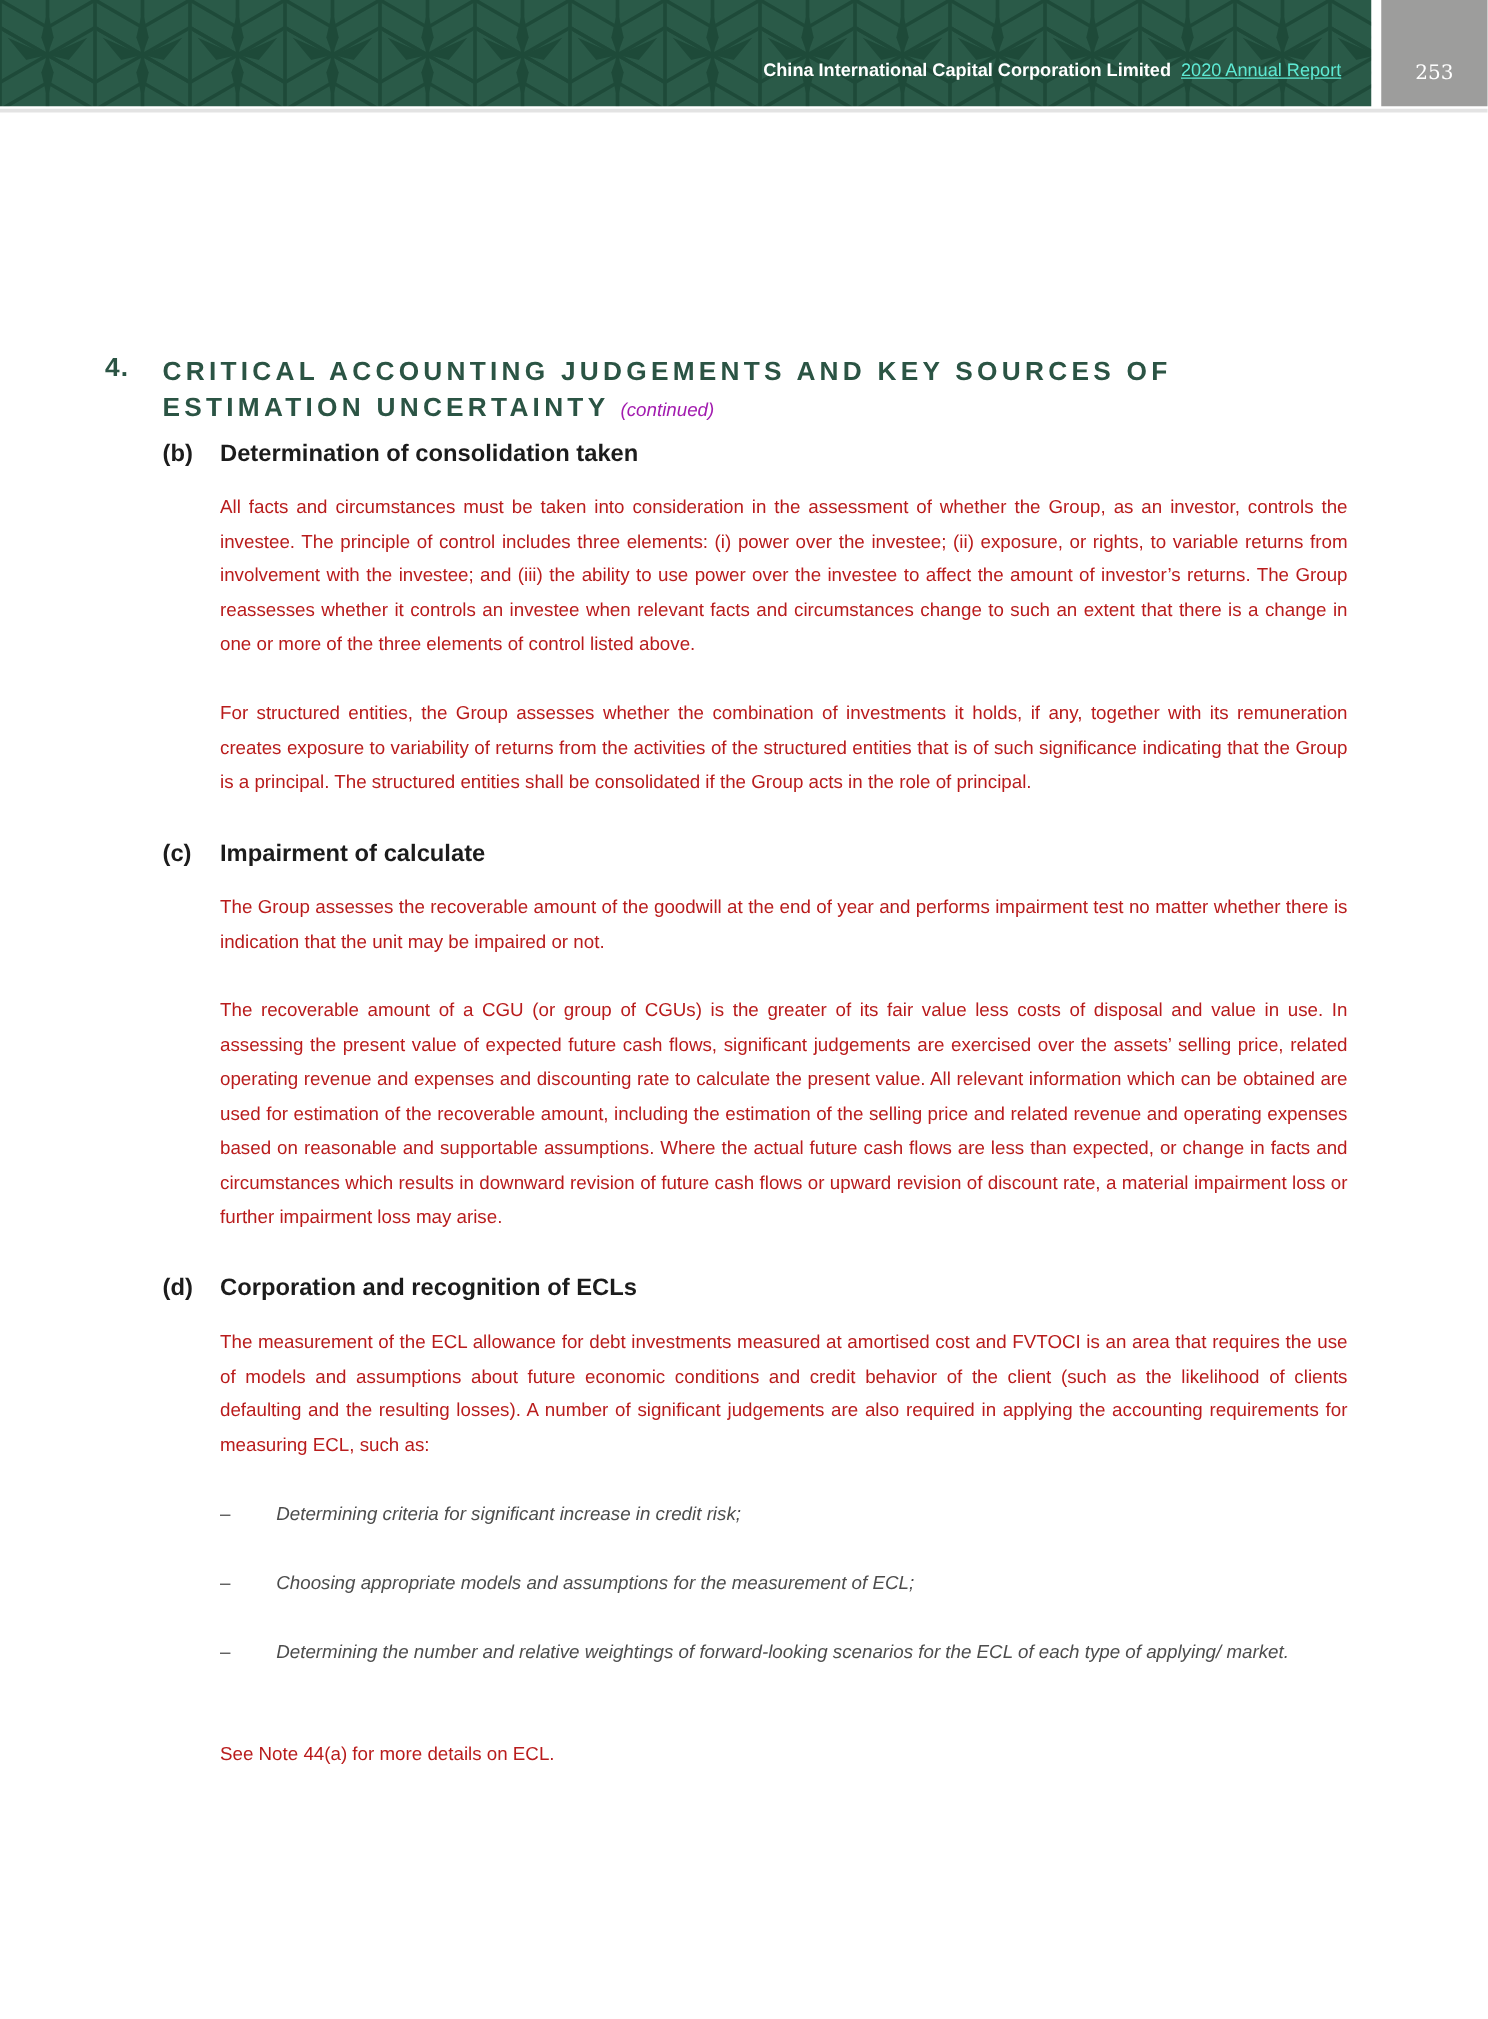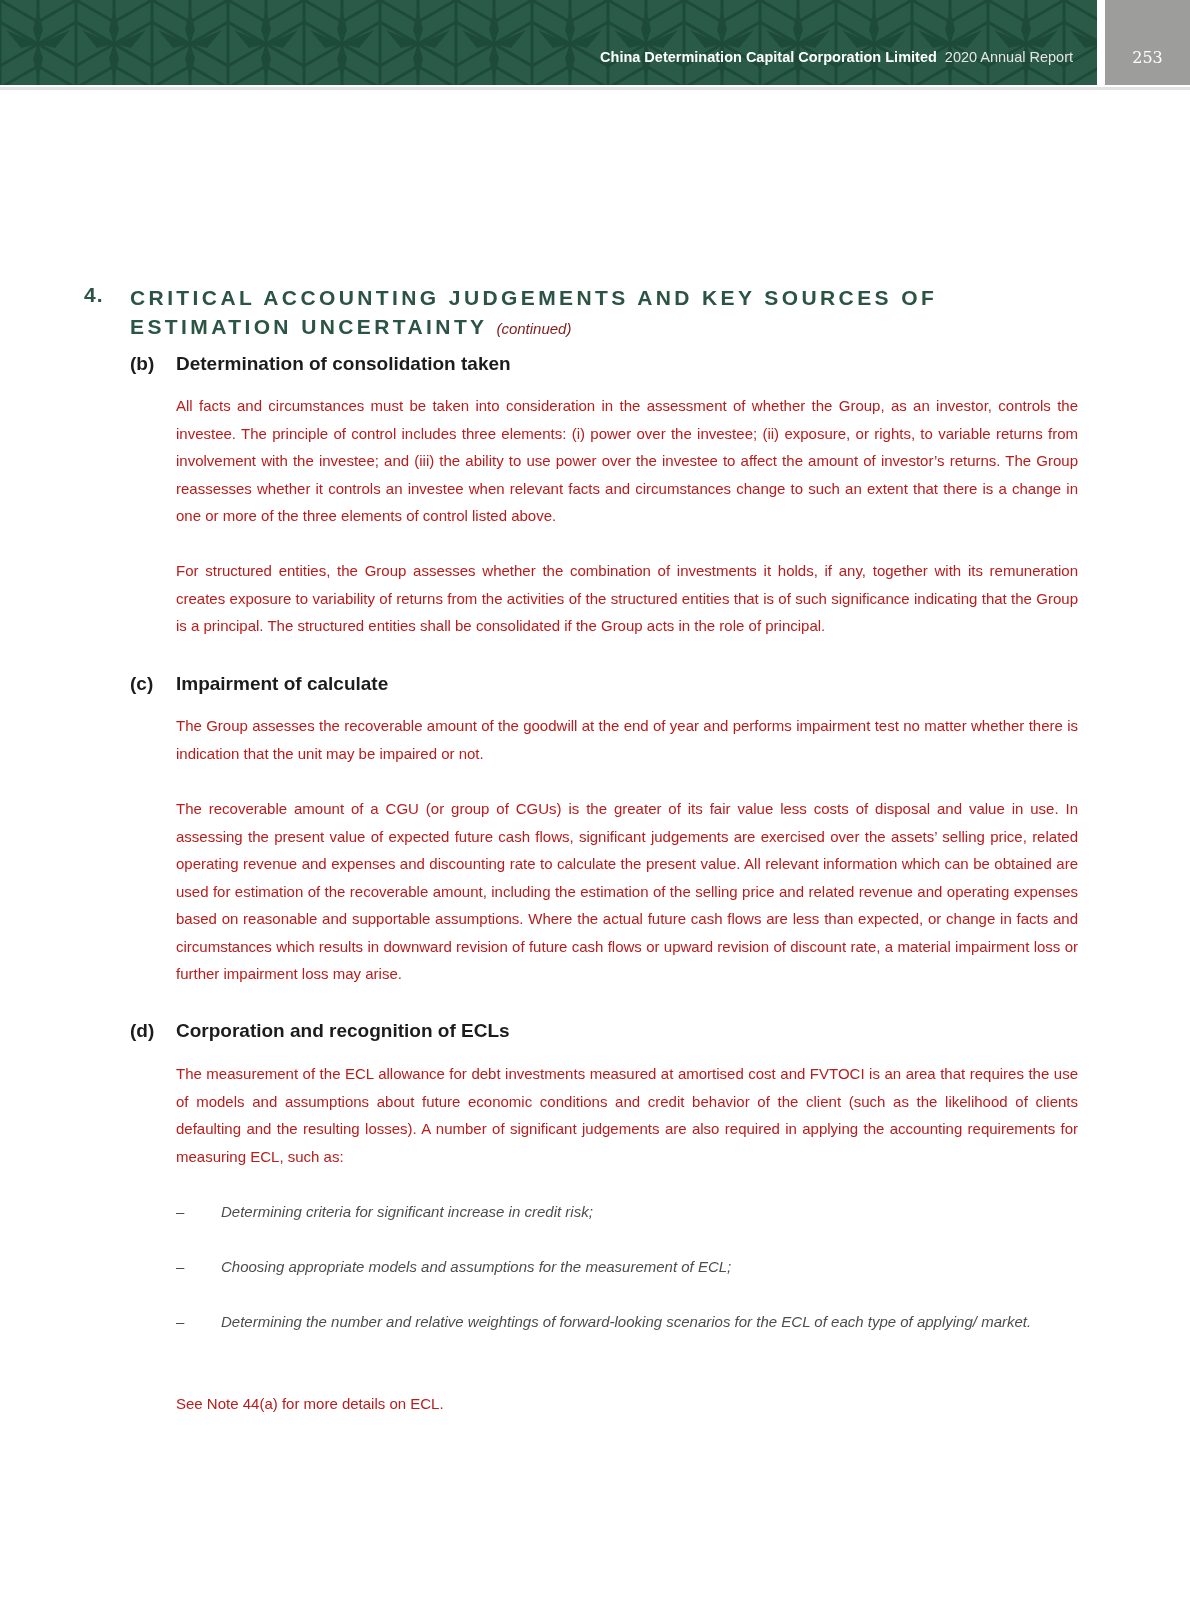--- a/index.html
+++ b/index.html
@@ -5,33 +5,33 @@
   html, body { margin: 0; padding: 0; background: #ffffff; }
   body { width: 1190px; height: 1615px; position: relative; overflow: hidden;
          font-family: "Liberation Sans", sans-serif; color: #4a4a4a; }
 
   .header-band { position: absolute; left: 0; top: 0; width: 1097px; height: 85px;
                  background-color: #2a5a48; overflow: hidden; }
   .header-band svg { position: absolute; left: 0; top: 0; }
   .header-title { position: absolute; right: 24px; top: 49px; color: #ffffff;
                   font-size: 14.5px; white-space: nowrap; }
   .header-title .company { font-weight: bold; }
-  .header-title .report { font-weight: normal; margin-left: 8px; color: #e5e5e5; }
+  .header-title .report { font-weight: normal; margin-left: 8px; color: #5eead4; text-decoration: underline; }
   .page-num-box { position: absolute; left: 1105px; top: 0; width: 85px; height: 85px;
                   background: #9d9d9c; }
   .page-num { position: absolute; left: 0; right: 0; top: 48px; text-align: center; color: #ffffff;
               font-family: "DejaVu Serif", serif; font-size: 16px; }
   .header-rule { position: absolute; left: 0; top: 87px; width: 1190px; height: 3px; background: #e3e3e3; }
 
   .section-head { position: absolute; left: 84px; top: 283px; width: 995px; }
   .section-num { position: absolute; left: 0; top: 0; color: #2b5444; font-weight: bold;
                  font-size: 21px; letter-spacing: 1px; }
   .section-title { position: absolute; left: 46px; top: 0; width: 950px; color: #2b5444;
                    font-weight: bold; font-size: 21px; letter-spacing: 3.4px; line-height: 29px; }
-  .section-title .cont { font-weight: normal; font-style: italic; font-size: 15px; color: #7f1d1d;
+  .section-title .cont { font-weight: normal; font-style: italic; font-size: 15px; color: #a21caf;
                          letter-spacing: 0; }
 
   .sub-head { position: absolute; left: 130px; color: #1c1c1c; font-weight: bold; font-size: 19px; }
   .sub-head .label { display: inline-block; width: 46px; }
 
   .para { position: absolute; left: 176px; width: 902px; font-size: 15px; line-height: 27.5px;
           color: #b91c1c; text-align: justify; font-weight: normal; }
 
   .bullet { position: absolute; left: 176px; width: 902px; font-size: 15px; line-height: 27.5px;
             color: #4d4d4d; }
@@ -62,21 +62,21 @@
           <polygon points="38,44 33,30 38,8 43,30"></polygon>
           <polygon points="38,44 33,58 38,80 43,58"></polygon>
           <polygon points="38,44 52,38 70,30 55,48"></polygon>
           <polygon points="38,44 24,38 6,30 21,48"></polygon>
         </g>
       </pattern>
     </defs>
     <rect width="1097" height="85" fill="url(#asanoha)"></rect>
   </svg>
   <div class="header-title">
-    <span class="company">China Determination Capital Corporation Limited</span><span class="report">2020 Annual Report</span>
+    <span class="company">China International Capital Corporation Limited</span><span class="report">2020 Annual Report</span>
   </div>
 </div>
 <div class="page-num-box">
   <div class="page-num">253</div>
 </div>
 <div class="header-rule"></div>
 
 <div class="section-head">
   <div class="section-num">4.</div>
   <div class="section-title">

